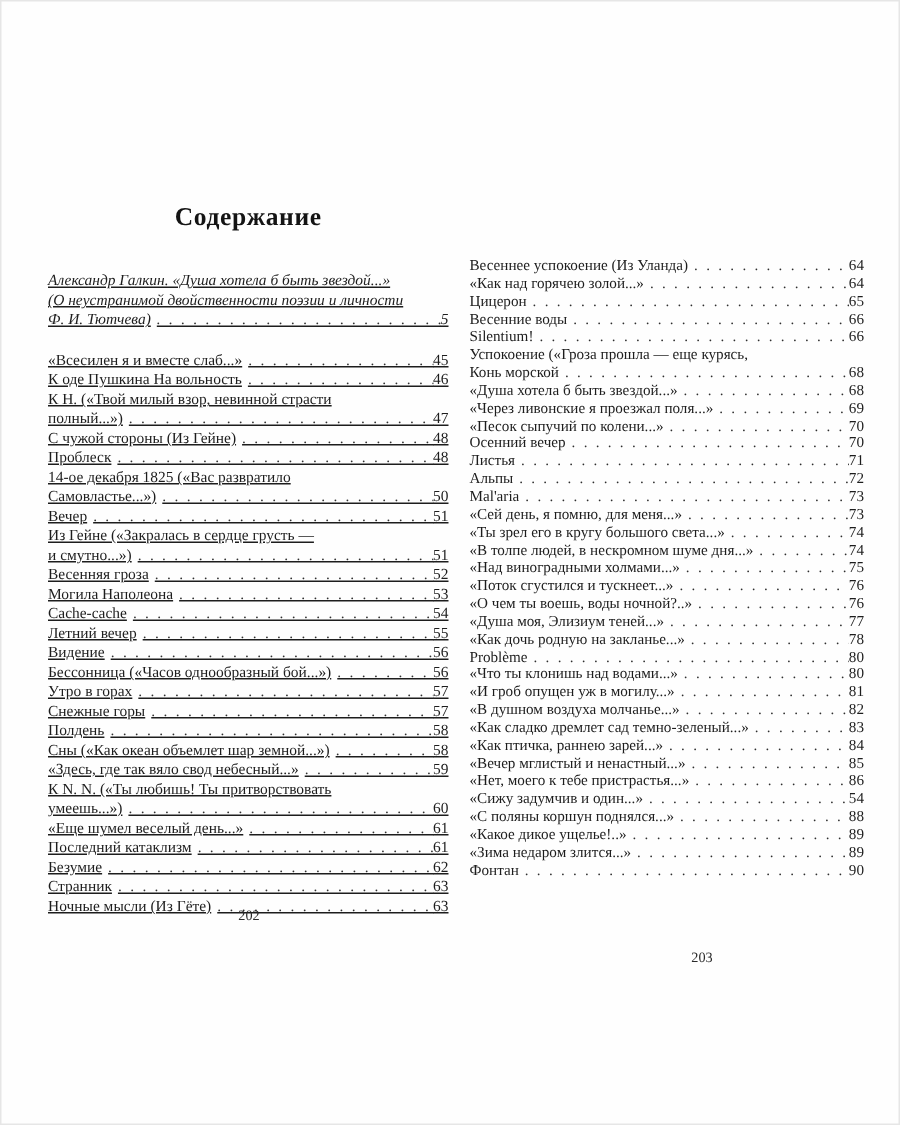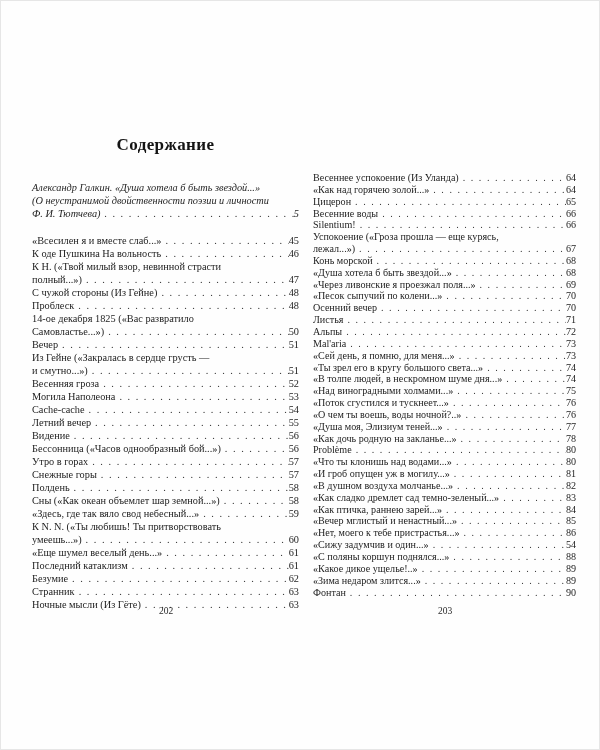--- a/index.html
+++ b/index.html
@@ -23,21 +23,21 @@
     text-align: center;
     font-size: 17px;
     font-weight: 700;
     letter-spacing: 0.4px;
     color: #141414;
   }
   .col { position: absolute; }
   .col-left  { left: 32px;  top: 181px; width: 267px; }
   .col-right { left: 313px; top: 172px; width: 263px; }
 
-  .col-left  .entry { font-size: 10.3px; line-height: 13px;   }
+  .col-left  .entry { font-size: 10.3px; line-height: 13px; text-decoration: underline;   }
   .col-right .entry { font-size: 10.1px; line-height: 11.85px; }
 
   .intro-block { margin-bottom: 14px; }
   .intro-block .entry { font-style: italic; }
 
   .tline { white-space: nowrap; }
   .trow { display: flex; align-items: baseline; }
   .t { flex: 0 1 auto; white-space: nowrap; }
   .leader {
     flex: 1 1 auto;
@@ -54,21 +54,21 @@
 
   .folio {
     position: absolute;
     top: 606px;
     width: 60px;
     text-align: center;
     font-size: 9.5px;
     color: #2a2a2a;
   }
   .folio-left  { left: 136px; }
-  .folio-right { left: 415px; }
+  .folio-right { left: 438px; margin-top: 28px; }
 </style>
 </head>
 <body>
 
 <div class="scan">
 
   <h1 class="title">Содержание</h1>
 
   <div class="col col-left">
     <div class="intro-block">
@@ -297,25 +297,20 @@
         </div>
         <div class="entry">
           <div class="trow">
             <span class="t">Silentium!</span>
             <span class="leader"></span>
             <span class="pg">66</span>
           </div>
         </div>
         <div class="entry">
           <div class="tline">Успокоение («Гроза прошла — еще курясь,</div>
-          <div class="trow">
-            <span class="t">лежал...»)</span>
-            <span class="leader"></span>
-            <span class="pg">67</span>
-          </div>
         </div>
         <div class="entry">
           <div class="trow">
             <span class="t">Конь морской</span>
             <span class="leader"></span>
             <span class="pg">68</span>
           </div>
         </div>
         <div class="entry">
           <div class="trow">

